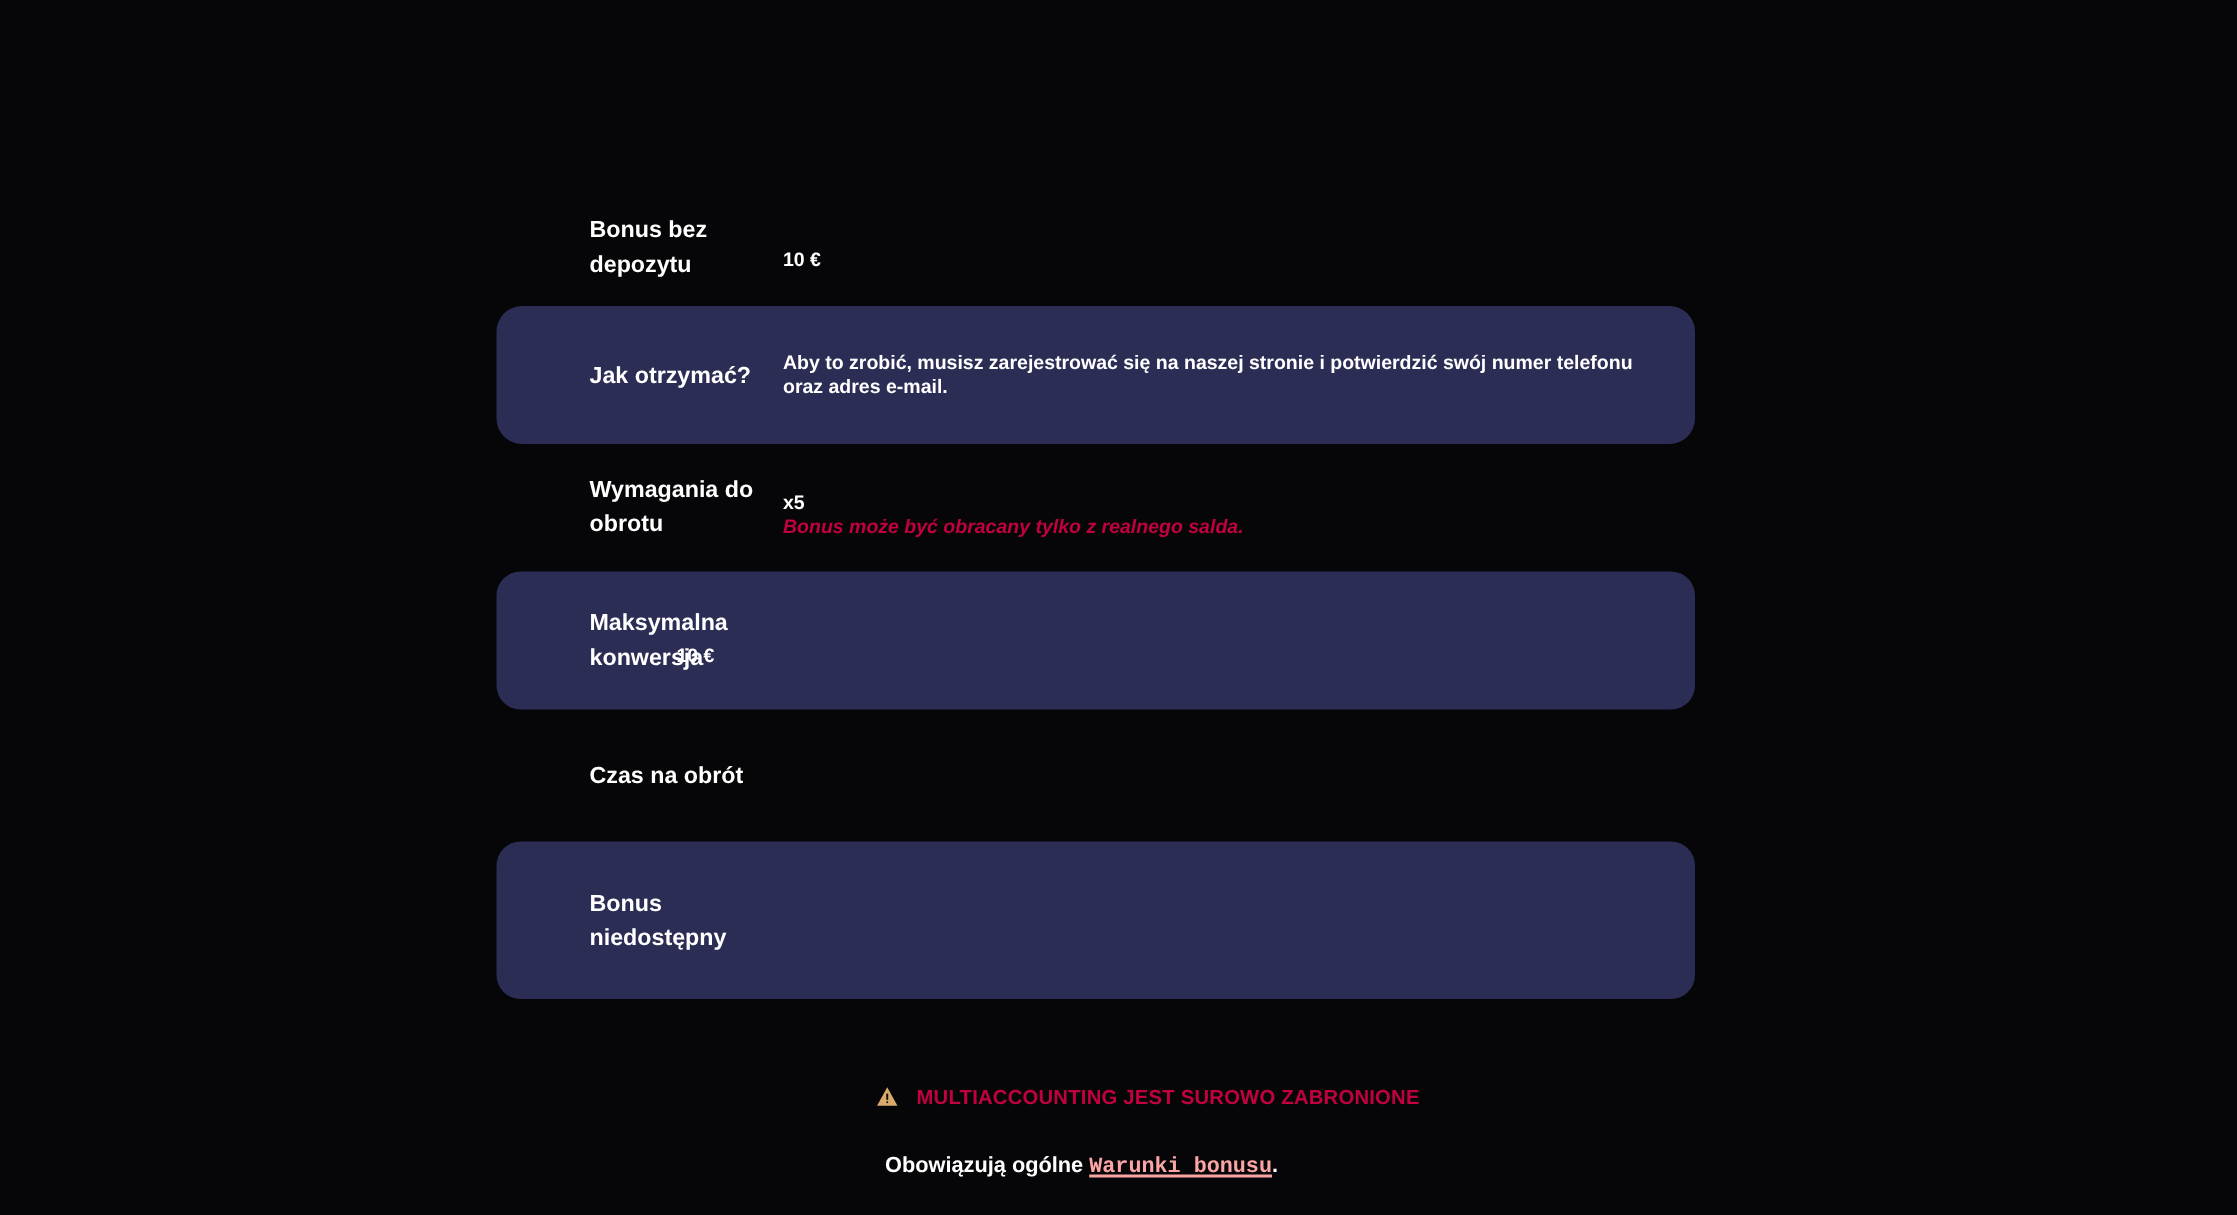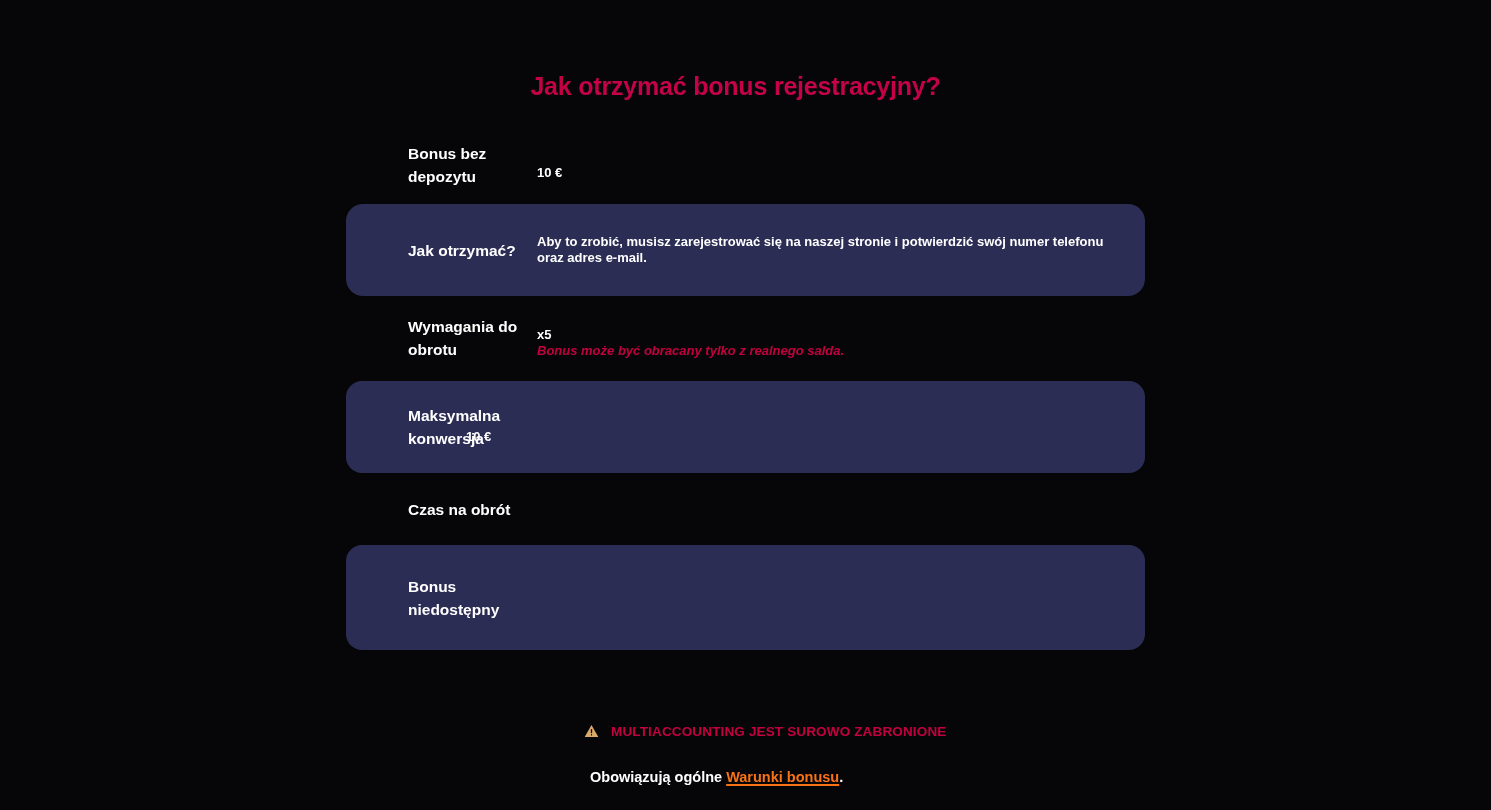--- a/index.html
+++ b/index.html
@@ -37,21 +37,21 @@
     color: #c4003f;
     background: linear-gradient(90deg, #c0003c 0%, #c7014a 55%, #bb0036 100%);
     -webkit-background-clip: text;
     background-clip: text;
     -webkit-text-fill-color: transparent;
   }
 
   
   .table {
     position: absolute;
-    left: 346px;
+    left: 331px;
     top: 134px;
     width: 799px;
   }
 
   .row {
     position: relative;
     display: flex;
     align-items: center;
     width: 799px;
     border-radius: 16px;
@@ -86,21 +86,21 @@
     color: #c2003f;
     font-weight: bold;
     font-style: italic;
   }
 
   
   .row-1 { height: 70px; }
   .row-2 { height: 92px; border-radius: 17px; }
   .row-3 { height: 85px; }
   .row-4 { height: 92px; }
-  .row-5 { height: 72px; }
+  .row-5 { height: 88px; }
   .row-6 { height: 105px; }
 
   .row-1 .value, .row-3 .value, .row-5 .value { transform: translateY(4px); }
   .row-4 .value { transform: translateY(10px); }
 
   .row-1 .label { transform: translateY(-4px); }
   .row-3 .label { transform: translateY(-1px); }
   .row-4 .label { max-width: 120px; }
 
   
@@ -136,34 +136,34 @@
 
   .terms {
     margin-top: 25px;
     padding-left: 6px;
     font-size: 14.5px;
     font-weight: bold;
     color: #ffffff;
   }
 
   .terms a {
-    color: #f97316;
+    color: #fca5a5;
     text-decoration: underline;
     text-underline-offset: 2px;
     text-decoration-thickness: 1.5px;
+    font-family: Liberation Mono, monospace;
   }
 
   .terms .dot { color: #ffffff; }
 </style>
 </head>
 <body>
 
 <div class="page">
 
-  <h1 class="title">Jak otrzymać bonus rejestracyjny?</h1>
 
   <div class="table">
 
     <div class="row row-1">
       <div class="label">Bonus bez depozytu</div>
       <div class="value">
         <span>10 €</span>
       </div>
     </div>
 

